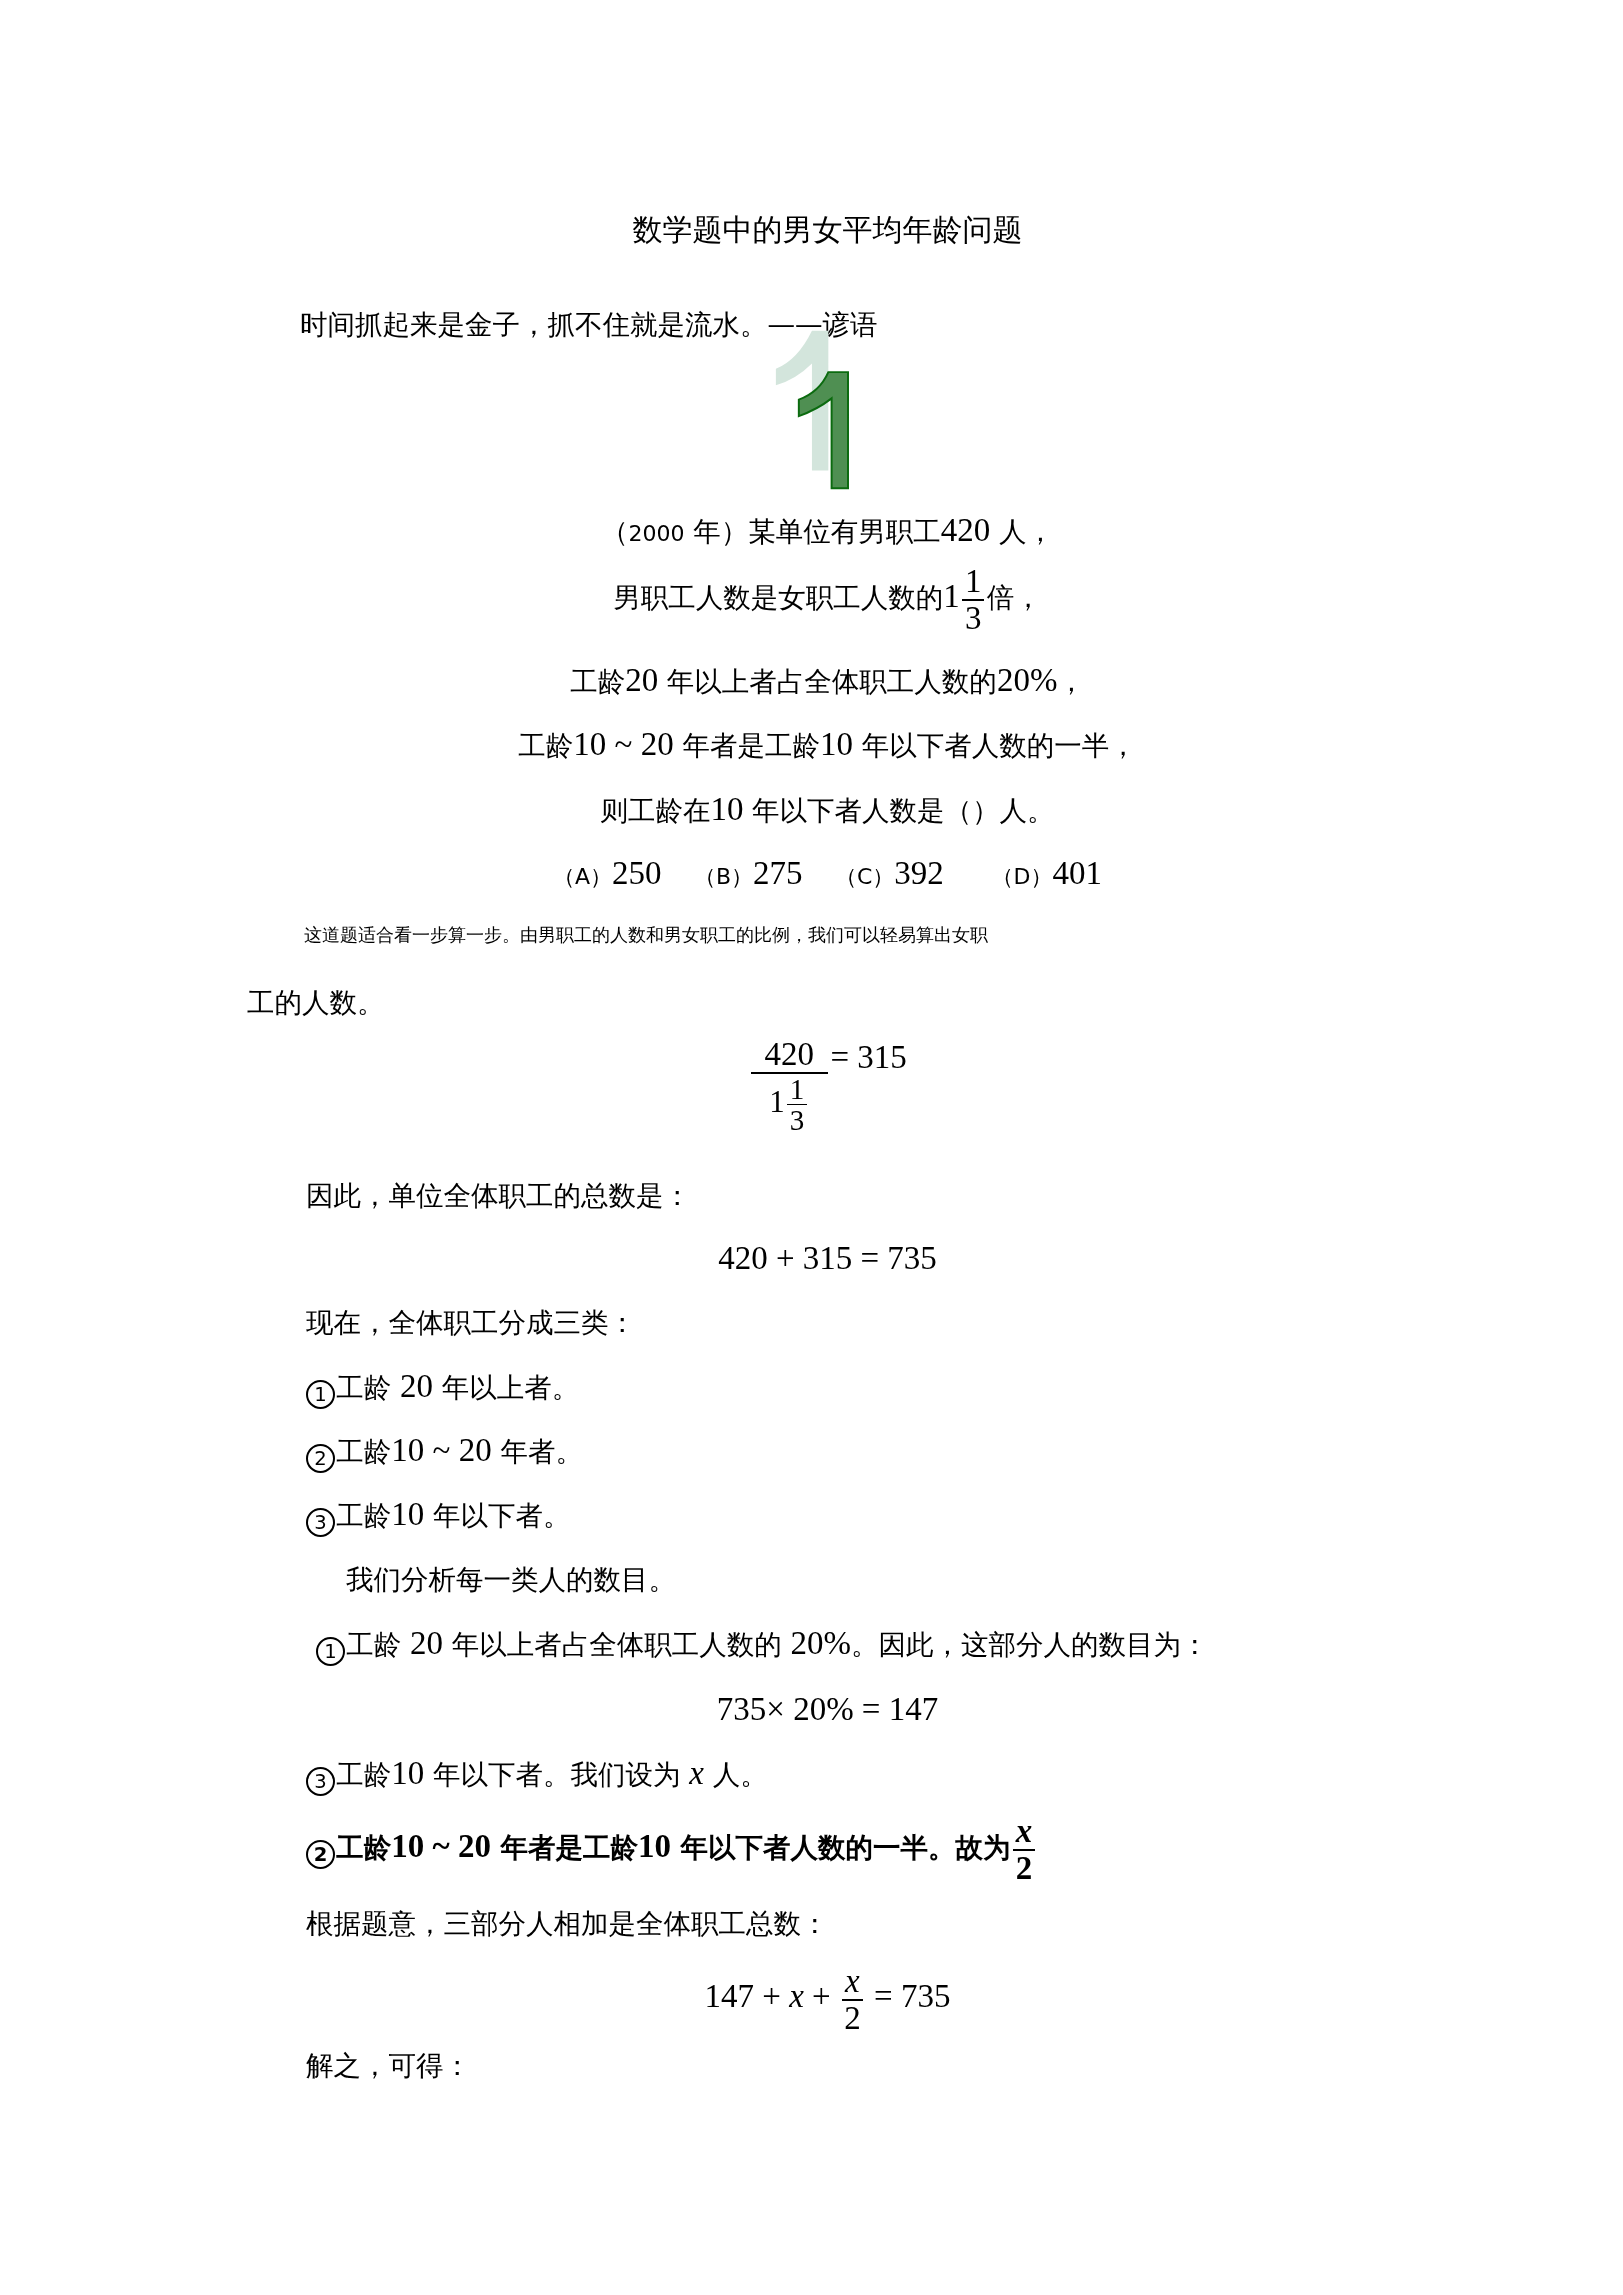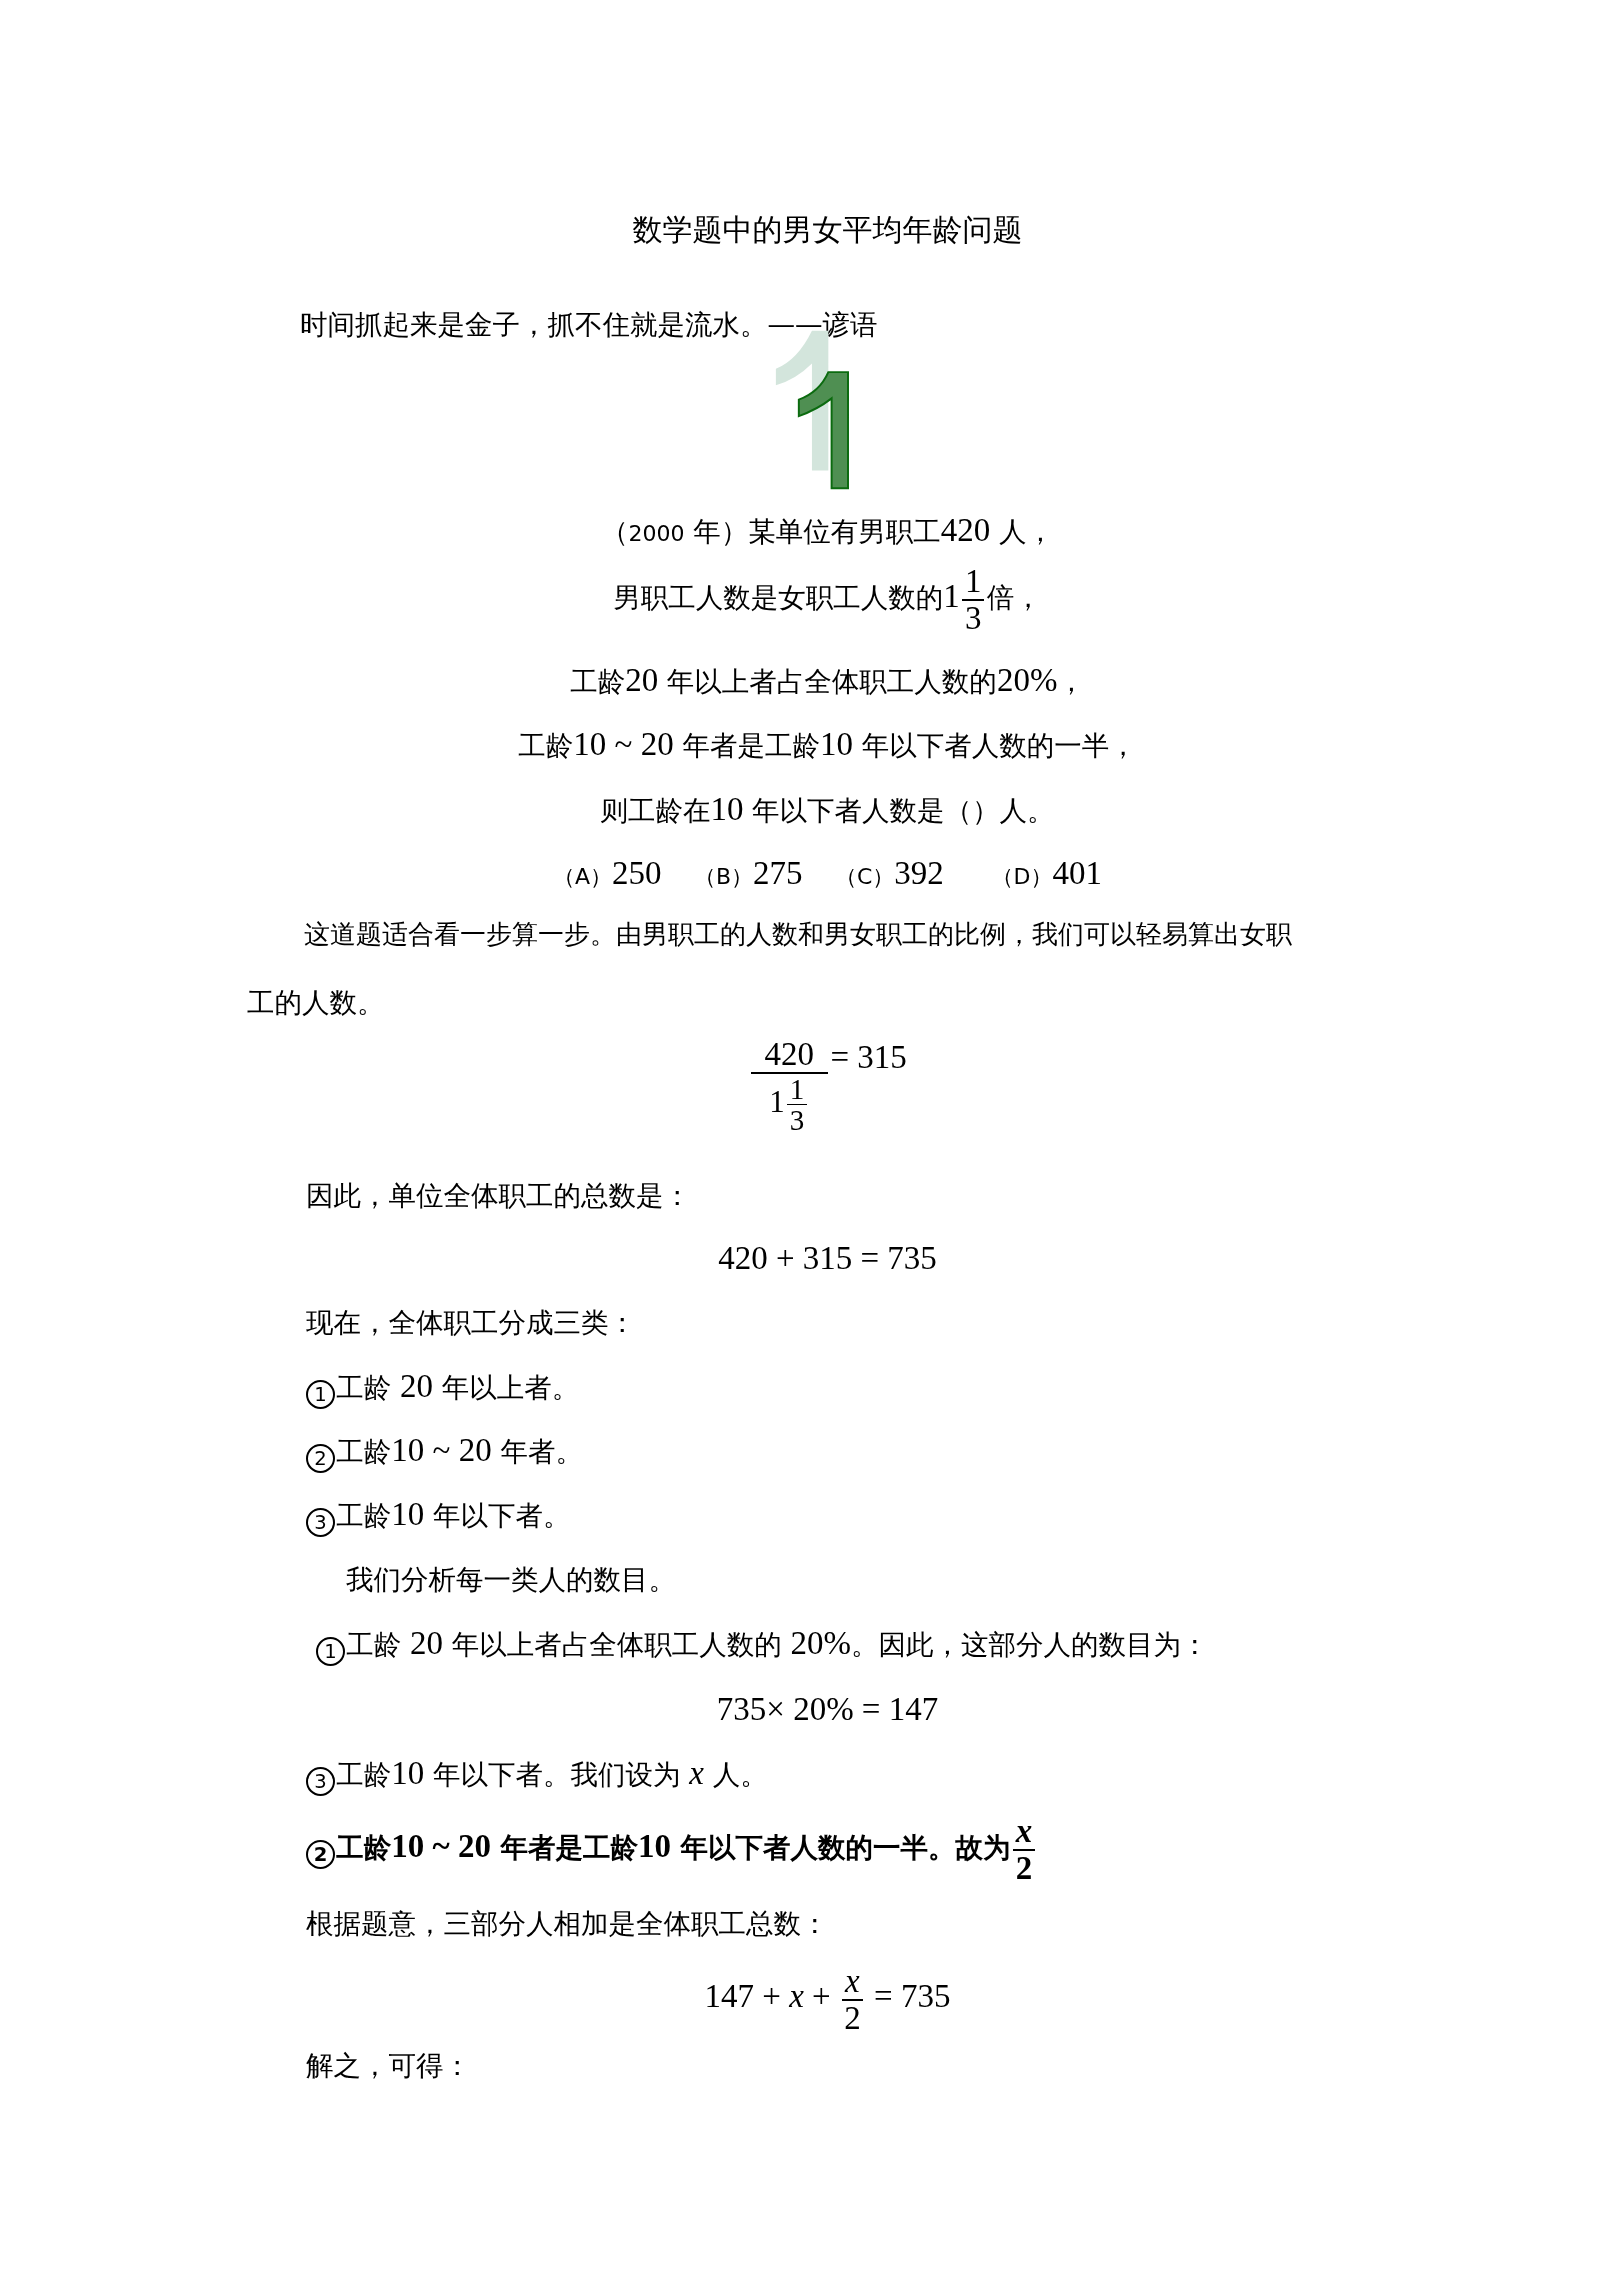--- a/index.html
+++ b/index.html
@@ -57,21 +57,21 @@
   <span>则工龄在</span><span class="num-serif">10</span><span> 年以下者人数是（）人。</span>
 </div>
 
 <div class="ln center" style="top:857px;">
   <span><span class="opt-letter">（A）</span><span class="num-serif" style="margin-right:23.6px;">250</span></span>
   <span><span class="opt-letter">（B）</span><span class="num-serif" style="margin-right:23.6px;">275</span></span>
   <span><span class="opt-letter">（C）</span><span class="num-serif" style="margin-right:39px;">392</span></span>
   <span><span class="opt-letter">（D）</span><span class="num-serif">401</span></span>
 </div>
 
-<div class="ln" style="left:304px; top:918px; font-size:26px;">这道题适合看一步算一步。由男职工的人数和男女职工的比例，我们可以轻易算出女职</div>
+<div class="ln" style="left:304px; top:918px; font-size:18px;">这道题适合看一步算一步。由男职工的人数和男女职工的比例，我们可以轻易算出女职</div>
 <div class="ln" style="left:247px; top:986px;">工的人数。</div>
 
 <div class="ln center math" style="top:1037px; line-height:normal;">
   <span class="frac" style="vertical-align:middle;">
       <span class="num">420</span>
       <span class="bar" style="width:77px;"></span>
       <span class="den" style="font-size:31px;"><span>1</span><span class="frac" style="font-size:29px;">
           <span class="num">1</span>
           <span class="bar" style="height:1.3px;"></span>
           <span class="den">3</span>

